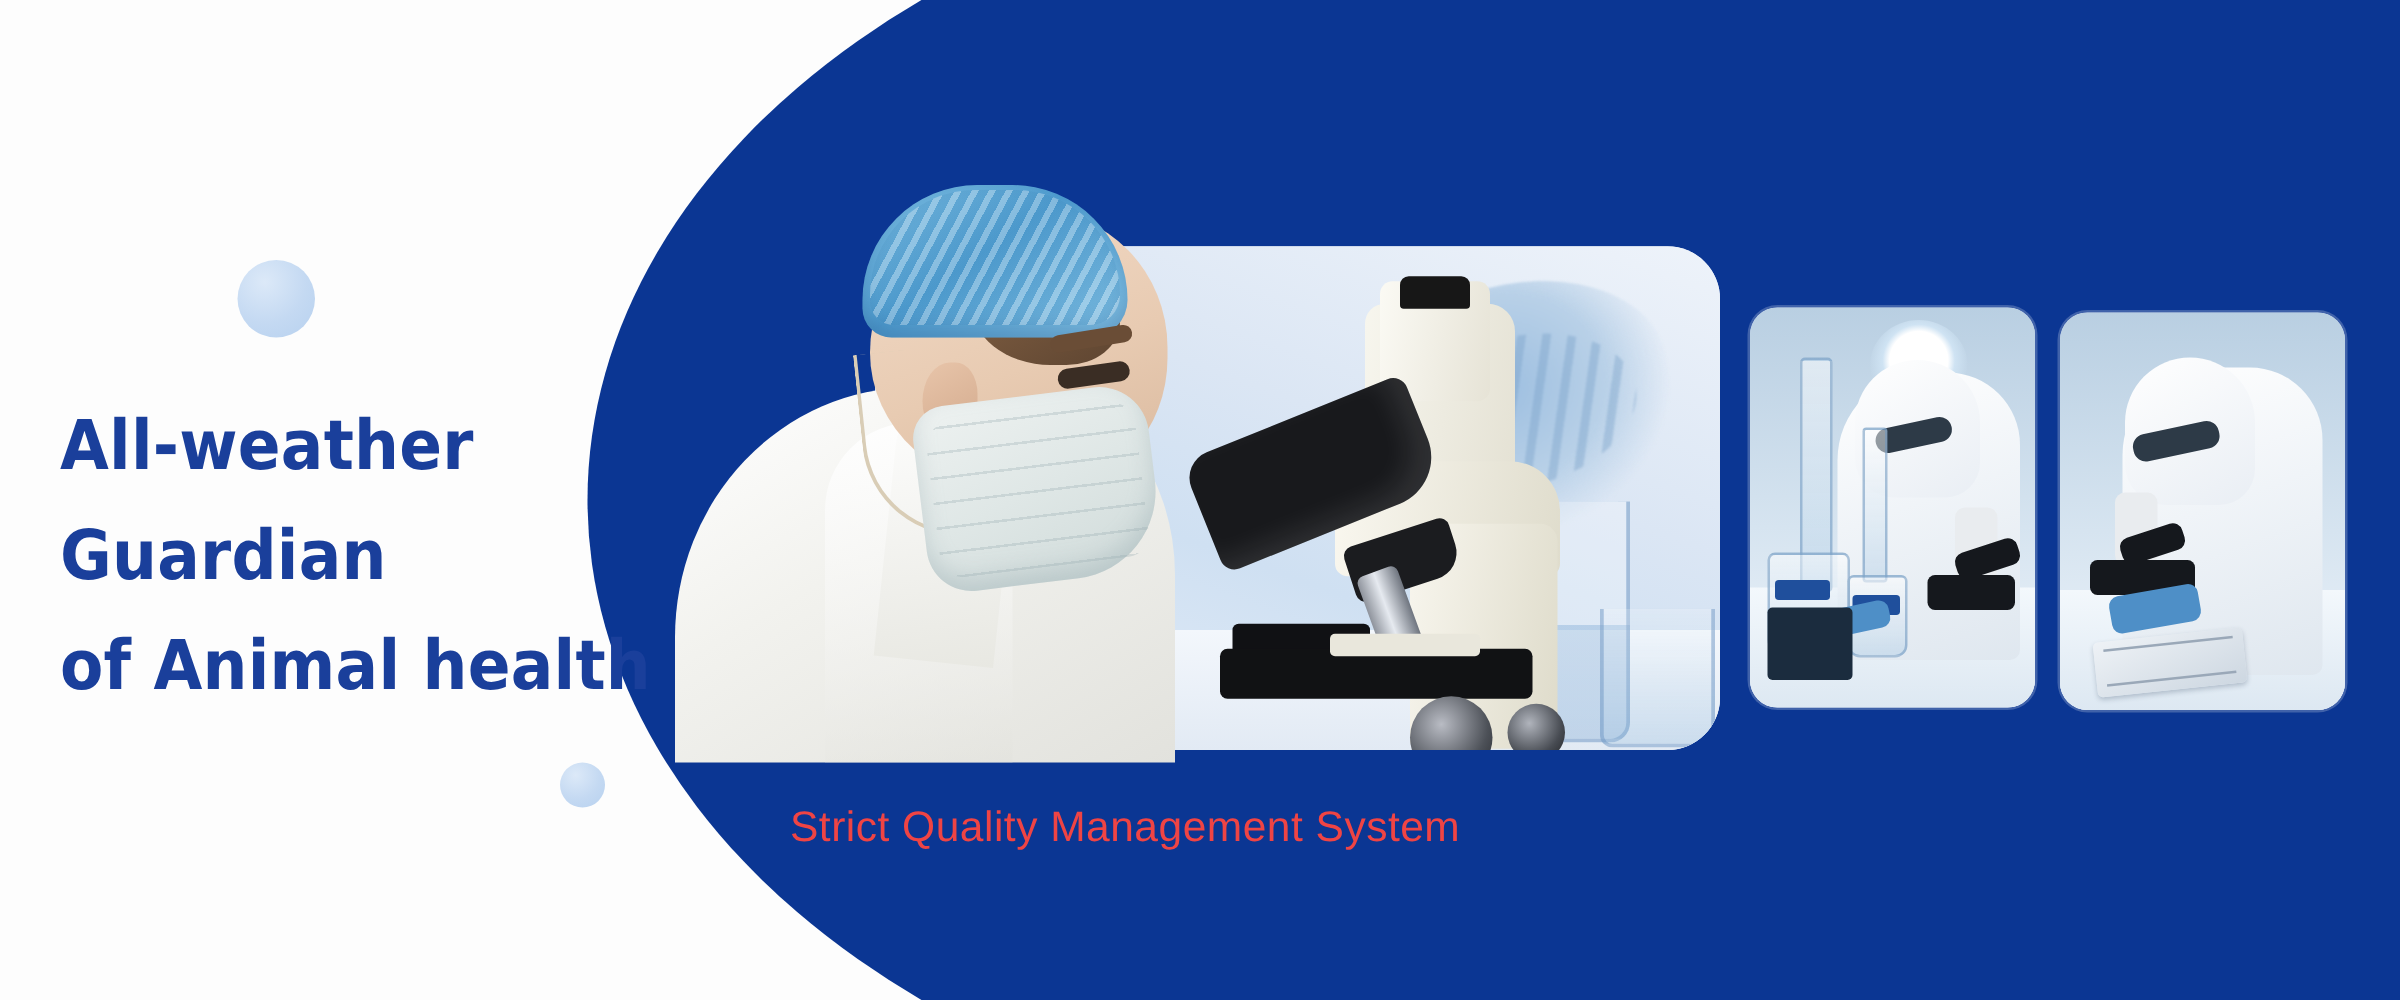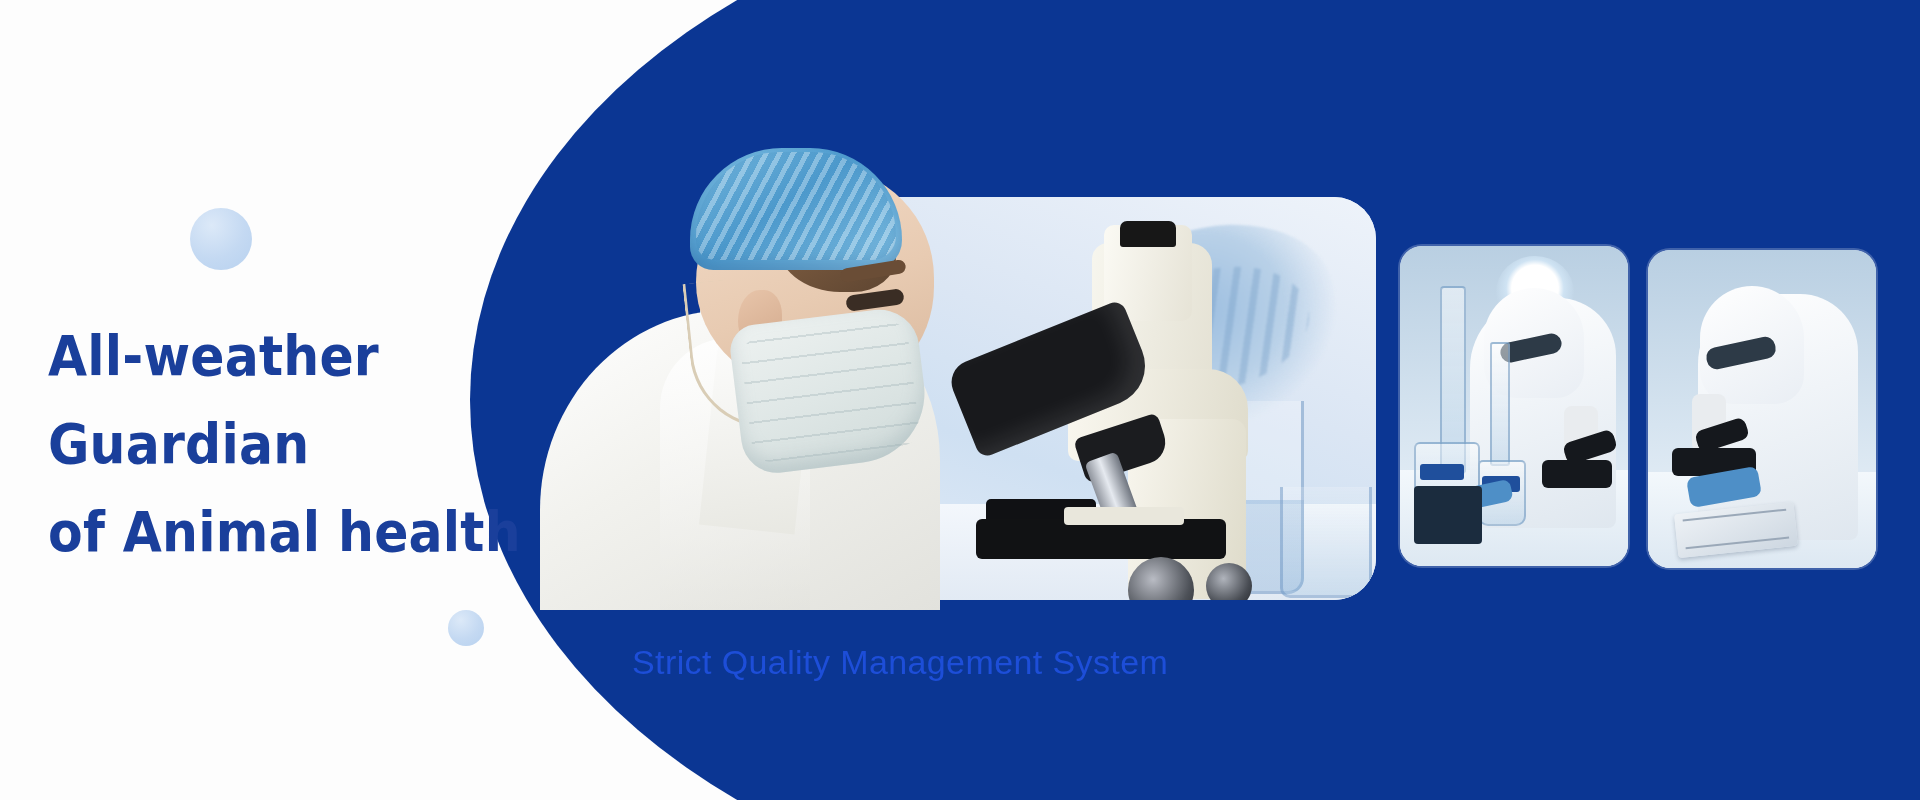--- a/index.html
+++ b/index.html
@@ -195,21 +195,21 @@
   .ps-glass i.fl2{left:72px;bottom:0;width:44px;height:62px;border-radius:5px 5px 10px 10px;}
   .ps-glass i.tube{left:84px;top:56px;width:16px;height:120px;border-radius:3px;}
   .ps-cap{position:absolute;background:#1f4f9c;border-radius:3px;}
   .ps-glove{position:absolute;background:#4e8fc7;border-radius:8px;}
   .ps-clip{position:absolute;left:28px;bottom:16px;width:120px;height:44px;background:linear-gradient(160deg,#eef2f6,#cdd7e1);border-radius:4px;transform:rotate(-6deg);box-shadow:0 2px 4px rgba(30,50,80,.25);}
   .ps-clip:after{content:"";position:absolute;left:8px;top:6px;right:8px;bottom:8px;border-top:2px solid #9aa8b8;border-bottom:2px solid #9aa8b8;}
 
   
   .caption{
     position:absolute;left:632px;top:643px;
-    color:#1d4ed8;font-size:34px;font-weight:400;letter-spacing:.4px;
+    color:#ef4444;font-size:34px;font-weight:400;letter-spacing:.4px;
     white-space:nowrap;z-index:6;
     font-family:"Liberation Sans","DejaVu Sans",sans-serif;
     text-align:center;
   }
 </style>
 </head>
 <body>
 
 <div id="banner">
 

